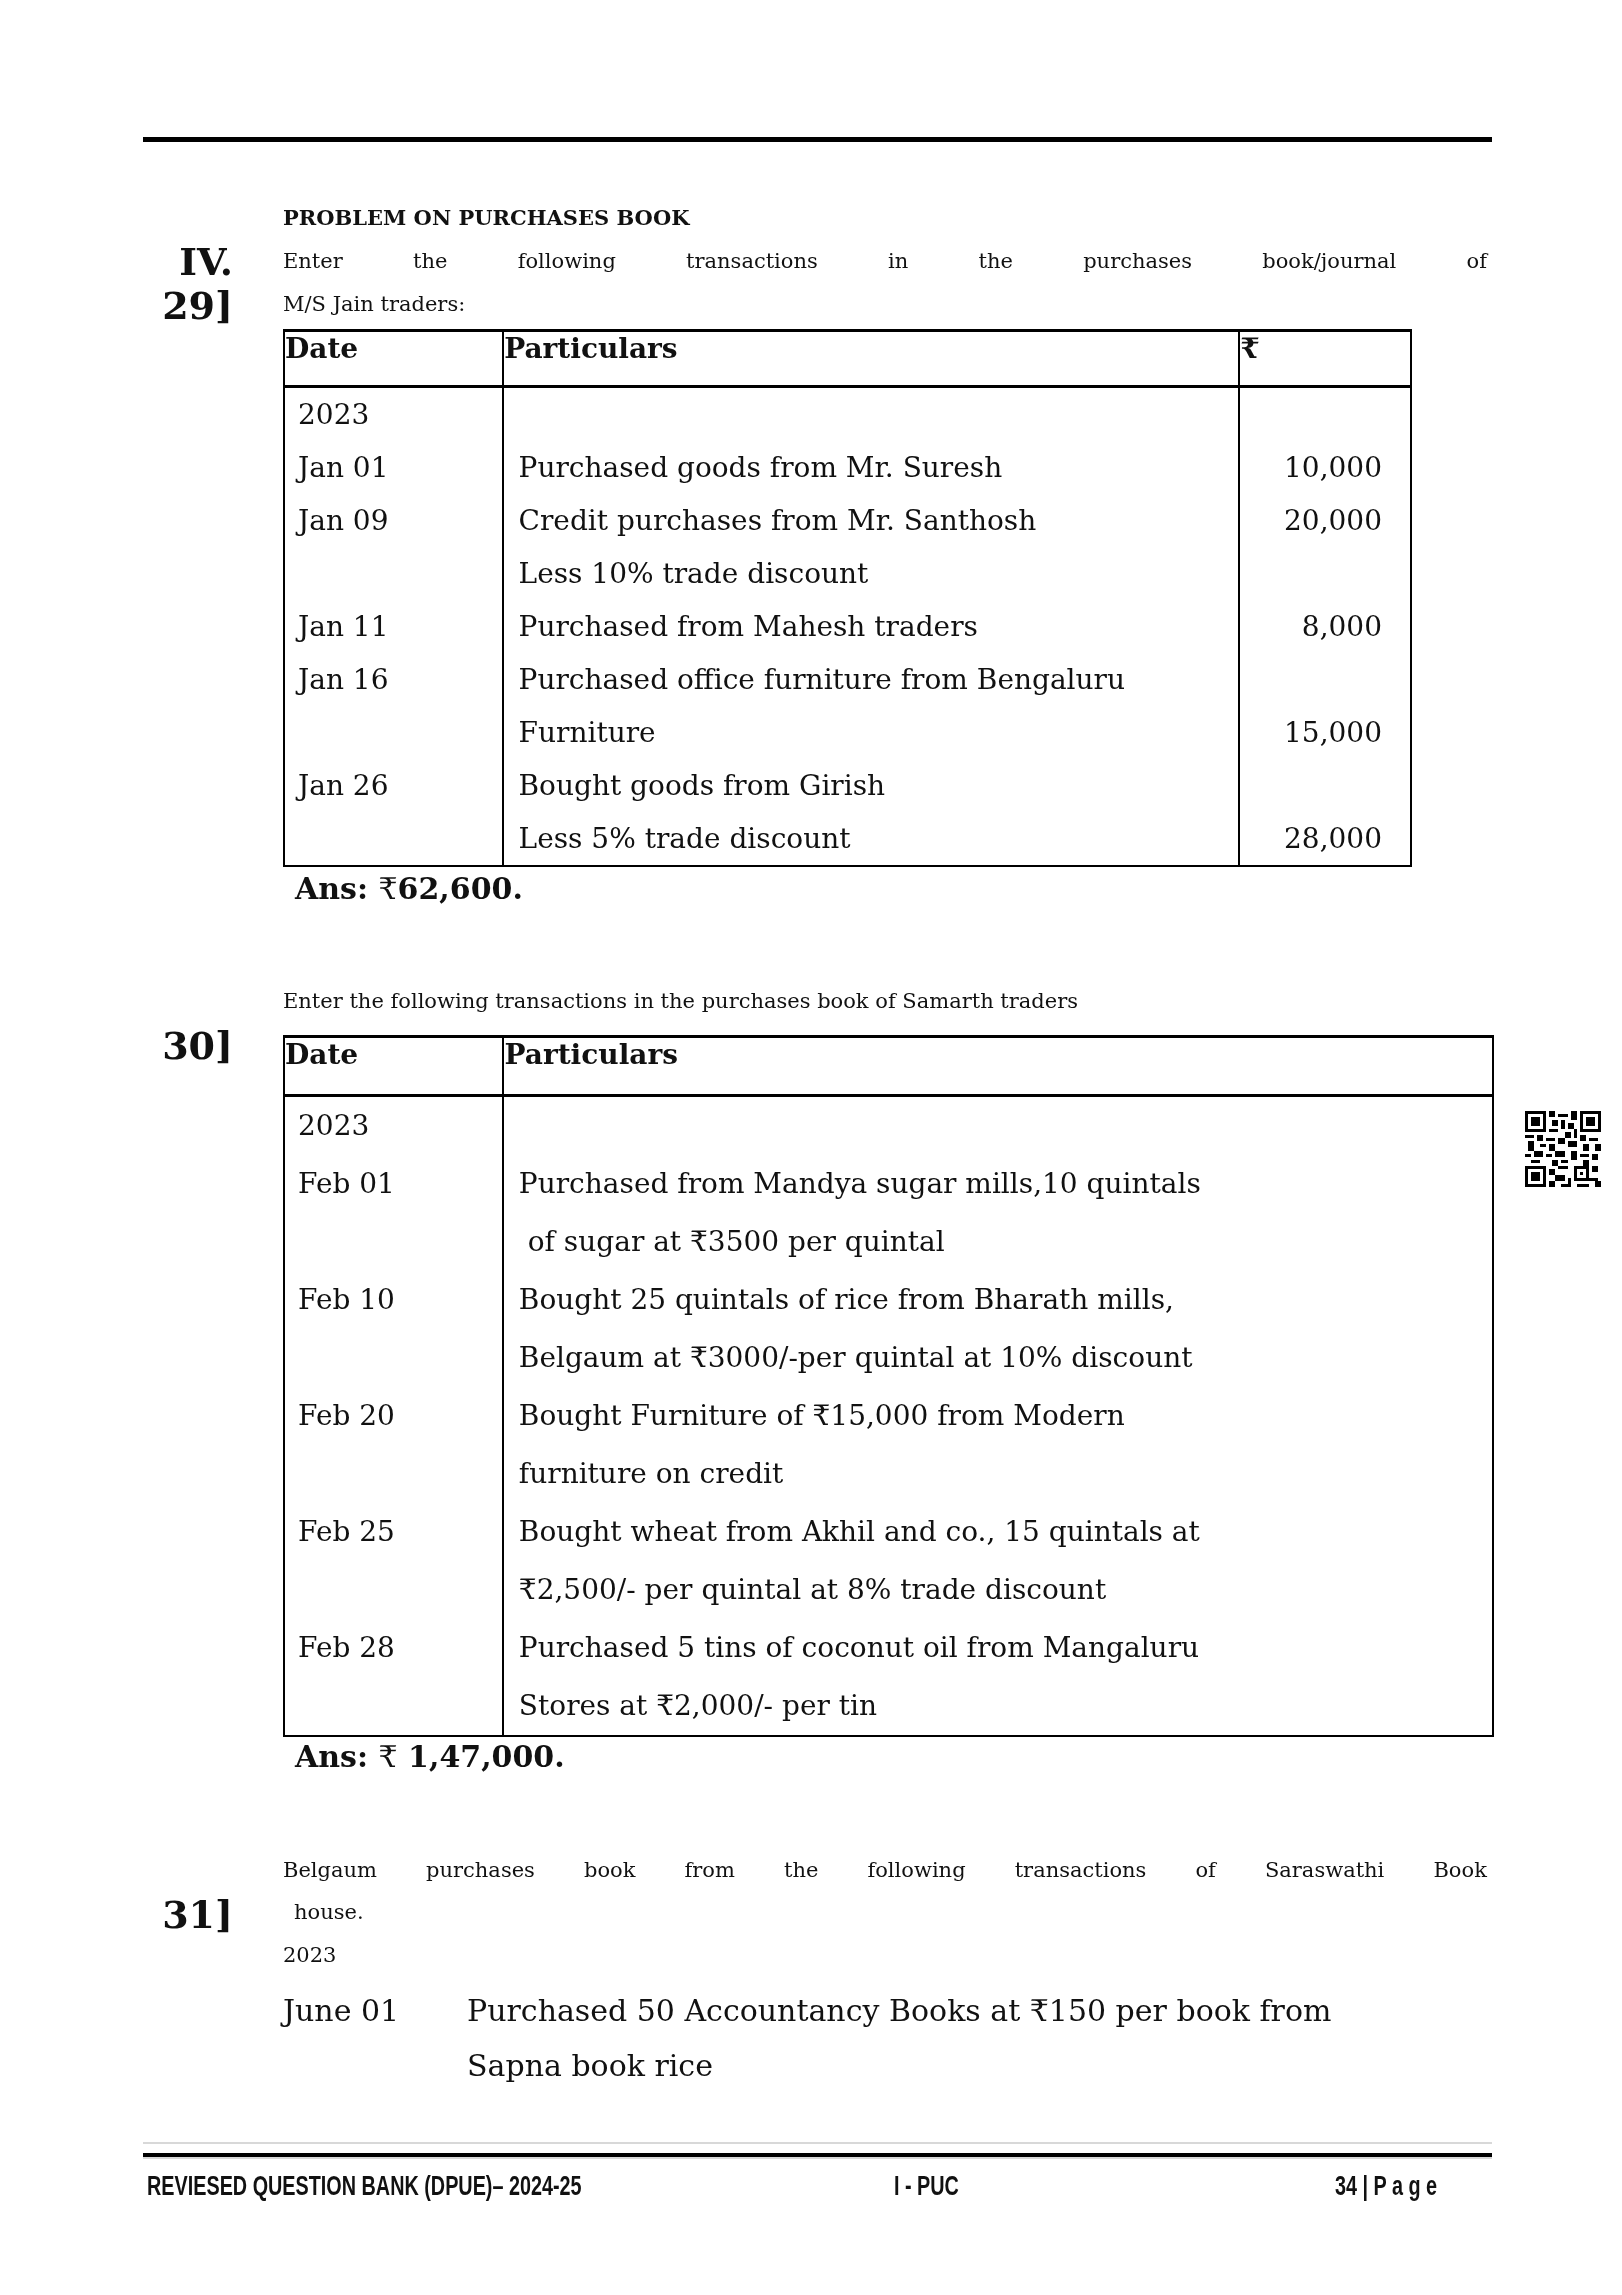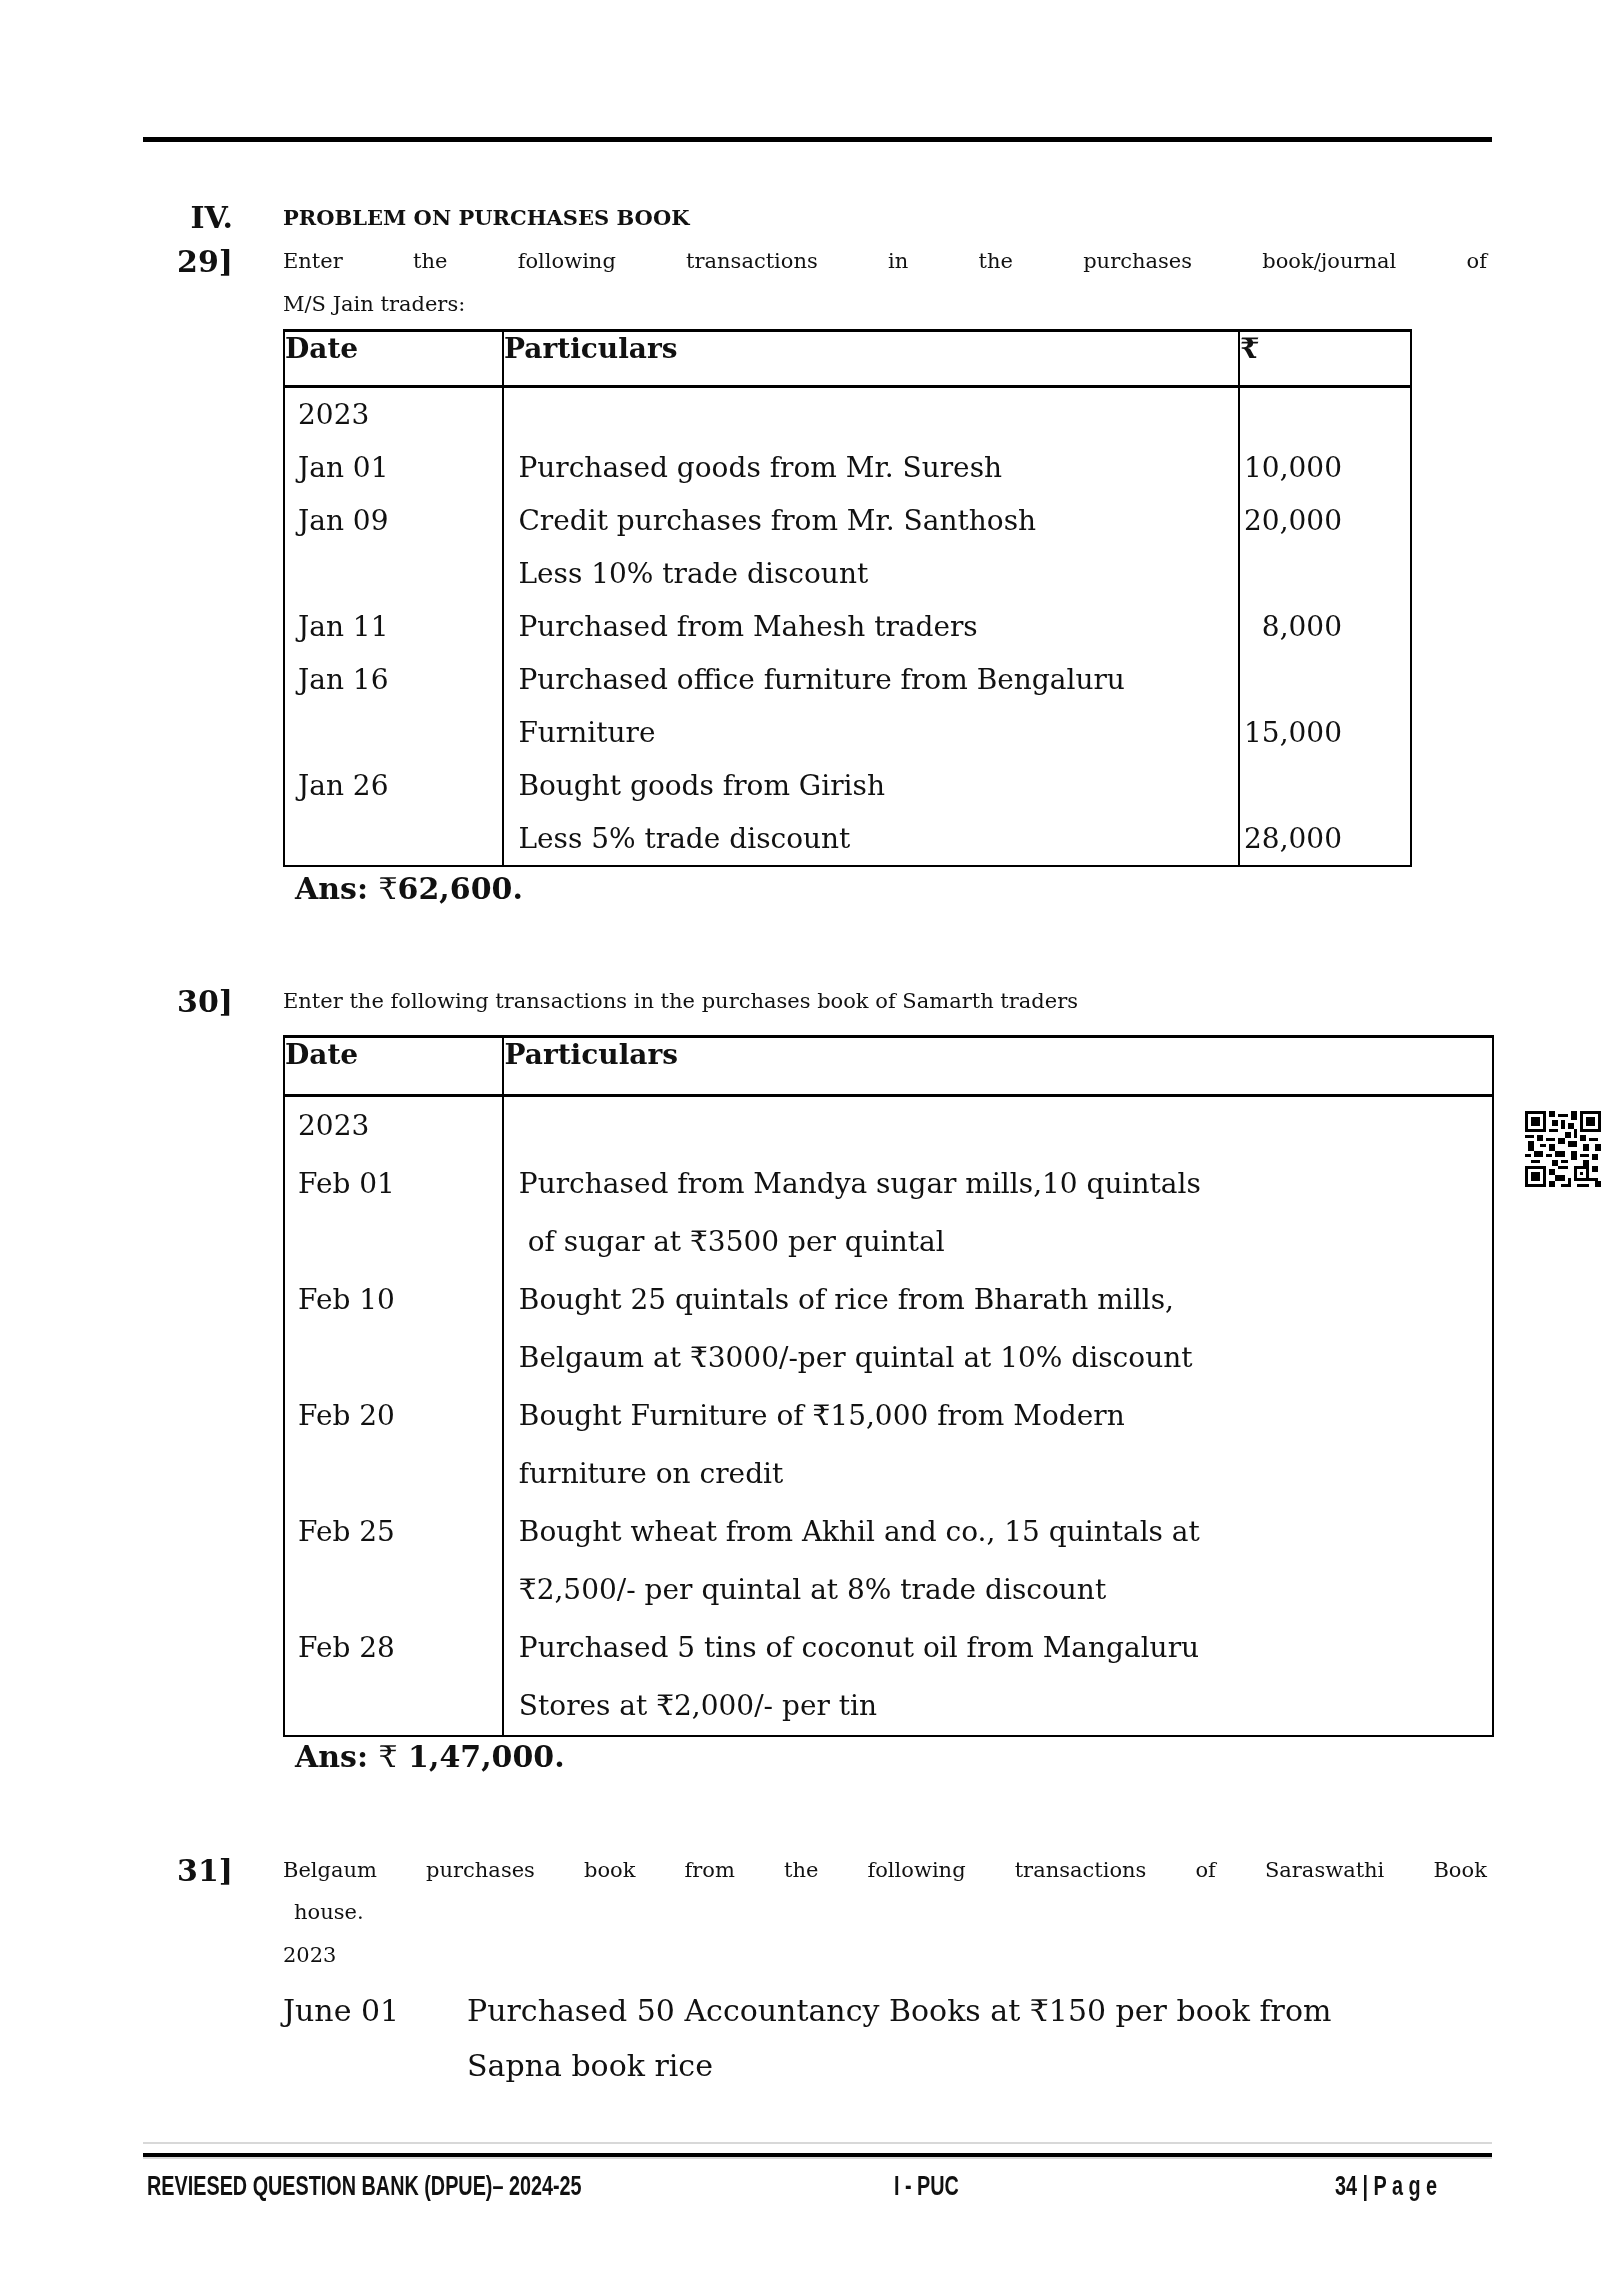--- a/index.html
+++ b/index.html
@@ -1,31 +1,31 @@
 <!DOCTYPE html>
 <html style="font-size:10.5px"><head>
 <meta charset="utf-8">
 <style>
   html, body { margin:0; padding:0; background:#ffffff; }
   body { width:1622px; height:2295px; position:relative; overflow:hidden;
          font-family:"DejaVu Serif","Liberation Serif",serif; color:#111; }
   .abs { position:absolute; }
   .top-rule { left:143px; top:137px; width:1349px; height:4.6px; background:#000; }
-  .lbl { position:absolute; font-weight:bold; font-size:30px; line-height:39px; text-align:right; width:92px; }
+  .lbl { position:absolute; font-weight:bold; font-size:38px; line-height:39px; text-align:right; width:92px;margin-top:44px; }
   .txt { position:absolute; font-size:21px; line-height:39px; white-space:nowrap; }
   .bold { font-weight:bold; }
   .just { display:flex; justify-content:space-between; width:1204px;gap:47px; }
   table.ledger { position:absolute; border-collapse:collapse; font-size:28px; }
   table.ledger th, table.ledger td { border-left:2.6px solid #000; border-right:2.6px solid #000; padding:0; vertical-align:top; }
   table.ledger thead th { border-top:3.3px solid #000; border-bottom:3.3px solid #000; font-weight:bold; text-align:left; }
   table.ledger tbody tr:last-child td { border-bottom:2.6px solid #000; }
   .cell-line { height:53px; line-height:53px; white-space:nowrap; }
   .date-cell .cell-line { padding-left:13px; }
   .part-cell .cell-line { padding-left:14.4px; }
-  .amt-cell .cell-line { text-align:right; padding-right:68px; }
+  .amt-cell .cell-line { text-align:right; padding-right:28px; }
   .t2 .cell-line { height:58px; line-height:58px; }
   .ans { position:absolute; font-weight:bold; font-size:30px; line-height:39px; white-space:nowrap;margin-left:12px; }
   .ans .rs { font-weight:normal; }
   .qr { position:absolute; left:1525px; top:1111px; width:76px; height:76px; }
   .foot-rule-thin { left:143px; top:2142px; width:1349px; height:2px; background:#d8d8d8; }
   .foot-rule { left:143px; top:2153px; width:1349px; height:3.9px; background:#000; }
   .foot-rule-under { left:143px; top:2157px; width:1349px; height:2px; background:#d8d8d8; }
   .footer { position:absolute; top:2166px; font-family:"Liberation Sans","DejaVu Sans",sans-serif; font-weight:bold;
             font-size:27.5px; line-height:39px; transform:scaleX(0.72); transform-origin:left top; white-space:nowrap; }
   .q31-line { position:absolute; font-size:30px; line-height:39px; white-space:nowrap; }

